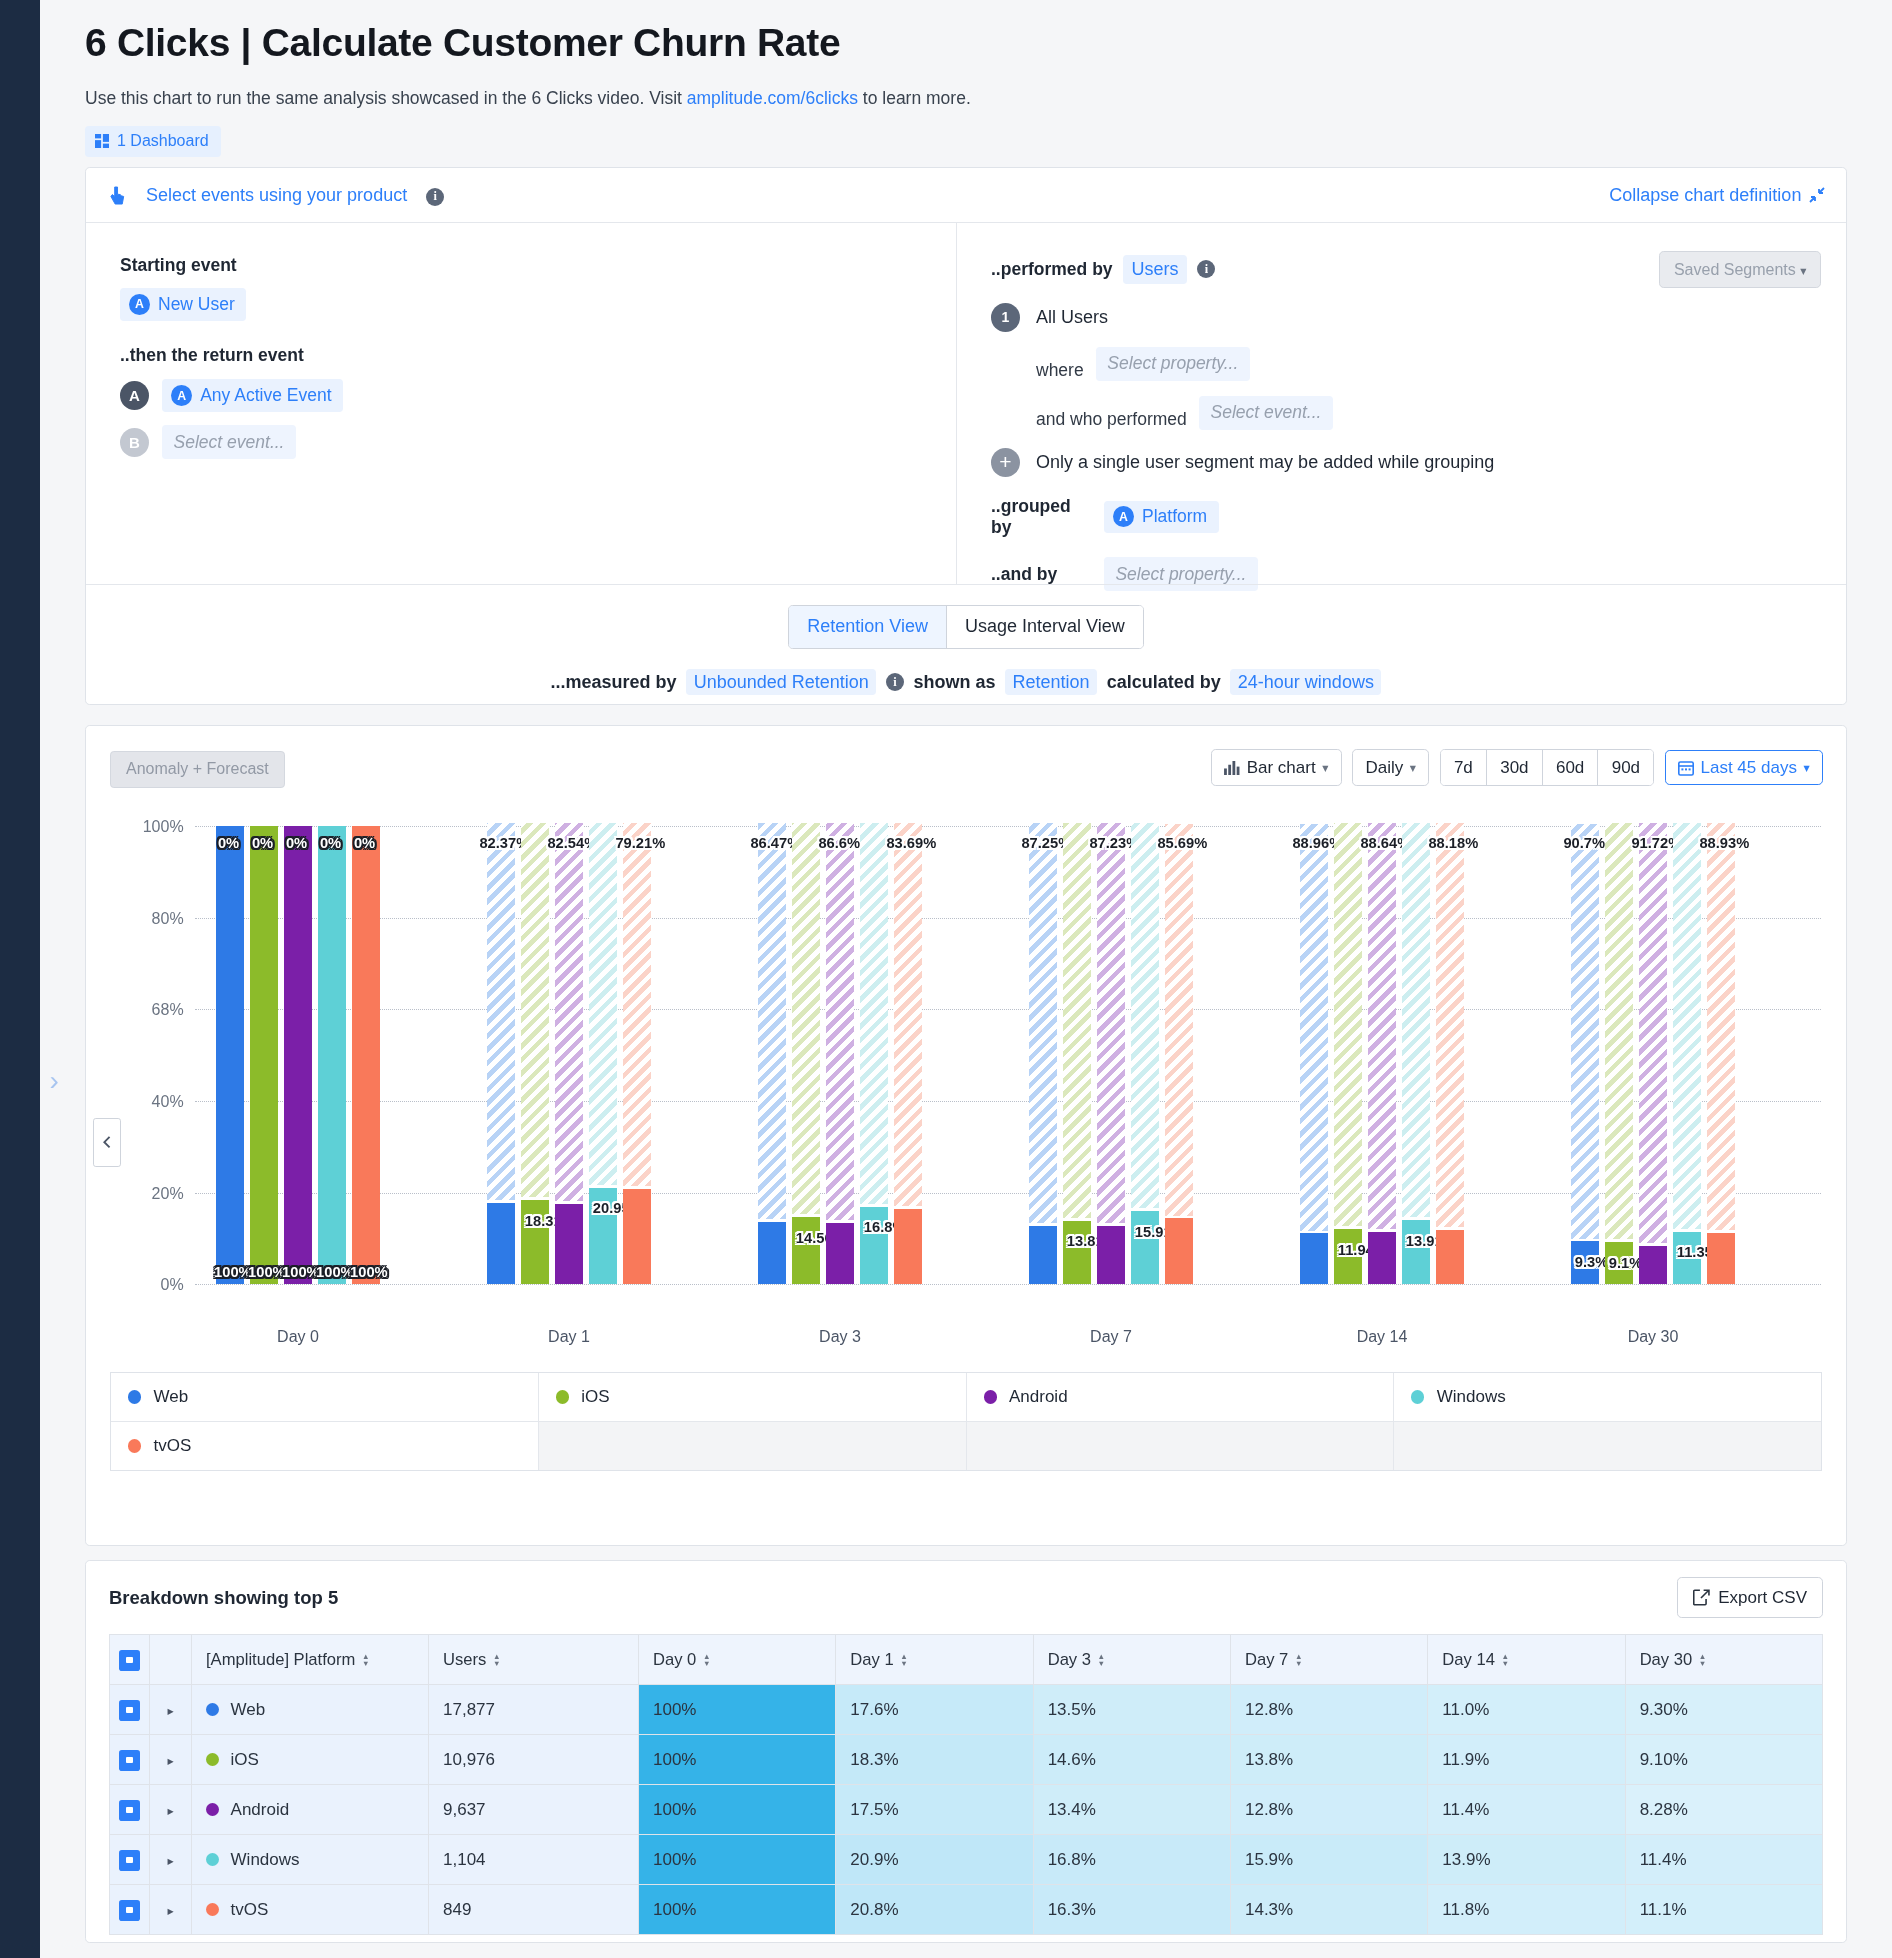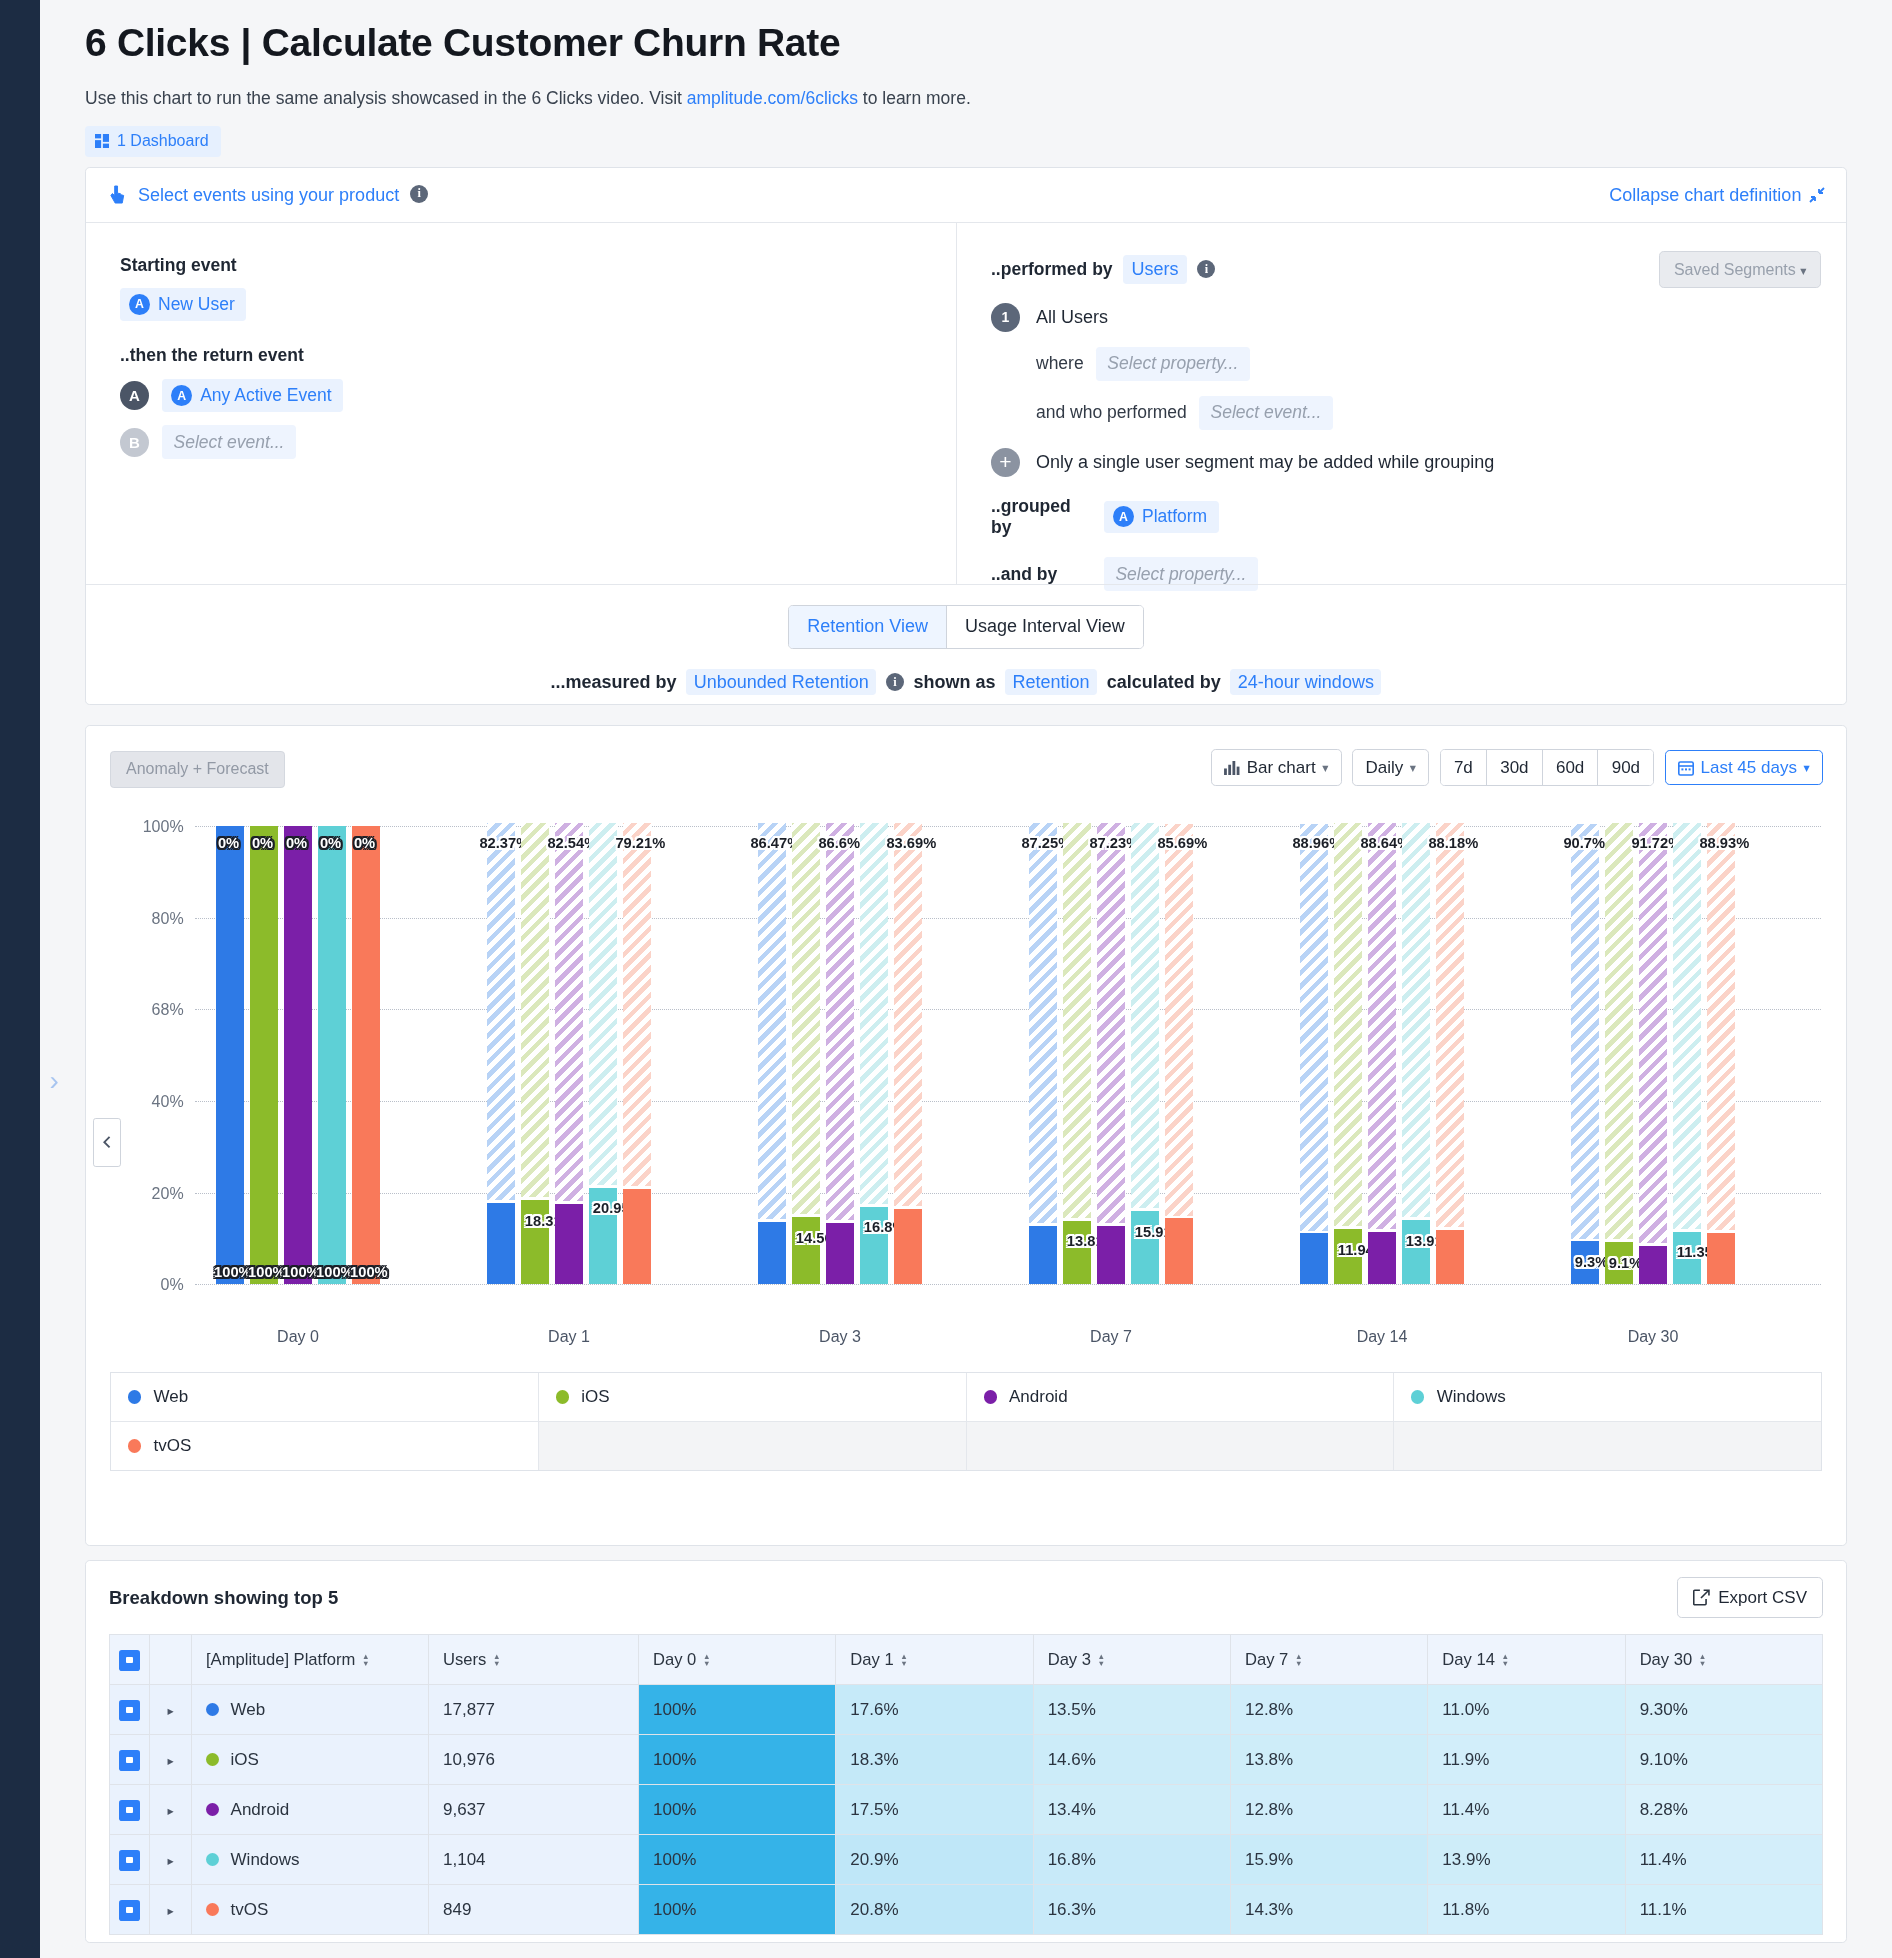--- a/index.html
+++ b/index.html
@@ -23,21 +23,21 @@
     background:#e6f0fe; color:#2d7ff9; border-radius:3.8px; padding:6.6px 12.3px 6.6px 10.4px; font-size:16px; font-weight:500; }
   .dashchip svg { display:block; }
 
   
   .card { background:#fff; border:0.9px solid #dfe3e9; border-radius:4.7px; }
 
   
   .defcard { position:absolute; left:45px; top:167px; width:1762px; height:538px; }
   .defhead { height:55px; border-bottom:0.9px solid #e4e7ec; display:flex; align-items:center;
     justify-content:space-between; padding:0 21px 0 23px; }
-  .defhead .left { display:flex; align-items:flex-start; gap:11px; }
+  .defhead .left { display:flex; align-items:flex-end; gap:19px; }
   .linkblue { color:#2d7ff9; font-size:18px; font-weight:500; cursor:pointer; }
   .infoi { width:18px; height:18px; border-radius:50%; background:#5c6779; color:#fff; font-size:12.3px;
     font-weight:700; display:inline-flex; align-items:center; justify-content:center; font-family:"Liberation Serif",serif; }
   .collapse { display:flex; align-items:center; gap:7.6px; color:#2d7ff9; font-size:18px; }
 
   .defbody { display:flex; height:361px; }
   .defleft { width:871px; border-right:0.9px solid #e4e7ec; padding:32px 0 0 34px; }
   .defright { flex:1; padding:32px 24.6px 0 34px; position:relative; }
   .lbl { font-size:17.5px; font-weight:700; color:#1f2733; }
   .evchip { display:inline-flex; align-items:center; gap:8.5px; background:#eaf2fe; color:#2d7ff9;
@@ -51,21 +51,21 @@
   .badge.grey { background:#c3c8d1; }
   .badge.num { background:#5c6779; font-size:14px; }
   .badge.plus { background:#8b93a1; font-size:21px; font-weight:400; line-height:0; }
   .ph { background:#eef4fe; color:#97a0ae; border-radius:3.8px; padding:6.6px 11.4px; font-size:17.5px; font-style:italic; }
 
   .performrow { display:flex; align-items:center; gap:10.4px; }
   .chipblue { background:#eaf2fe; color:#2d7ff9; border-radius:3.8px; padding:3.8px 8.5px; font-size:18px; }
   .savedseg { position:absolute; right:24.6px; top:28px; background:#e9ebef; border:0.9px solid #d3d7de;
     border-radius:4.7px; color:#98a0ac; font-size:16px; padding:8.5px 14px; }
   .alluser { display:flex; align-items:center; gap:16px; margin-top:19px; font-size:18px; }
-  .subrow { display:flex; align-items:center; gap:12.3px; margin:15px 0 0 45px; font-size:17.5px; color:#323a46; }
+  .subrow { display:flex; align-items:flex-end; gap:12.3px; margin:15px 0 0 45px; font-size:17.5px; color:#323a46; }
   .plusrow { display:flex; align-items:center; gap:16px; margin-top:18px; font-size:18px; }
   .grpline { display:flex; align-items:center; gap:14px; margin-top:19px; font-size:18px; }
   .grpline .w { width:99px; font-weight:700; }
 
   
   .viewstrip { position:absolute; left:0; right:0; top:416px; height:120px; border-top:0.9px solid #e4e7ec;
     display:flex; flex-direction:column; align-items:center; padding-top:20px; }
   .seg { display:flex; border:0.9px solid #cfd4dc; border-radius:4.7px; overflow:hidden; }
   .seg div { padding:10.4px 18px; font-size:18px; background:#fff; cursor:pointer; }
   .seg div.on { background:#eef5ff; color:#2d7ff9; border-right:0.9px solid #cfd4dc; }

